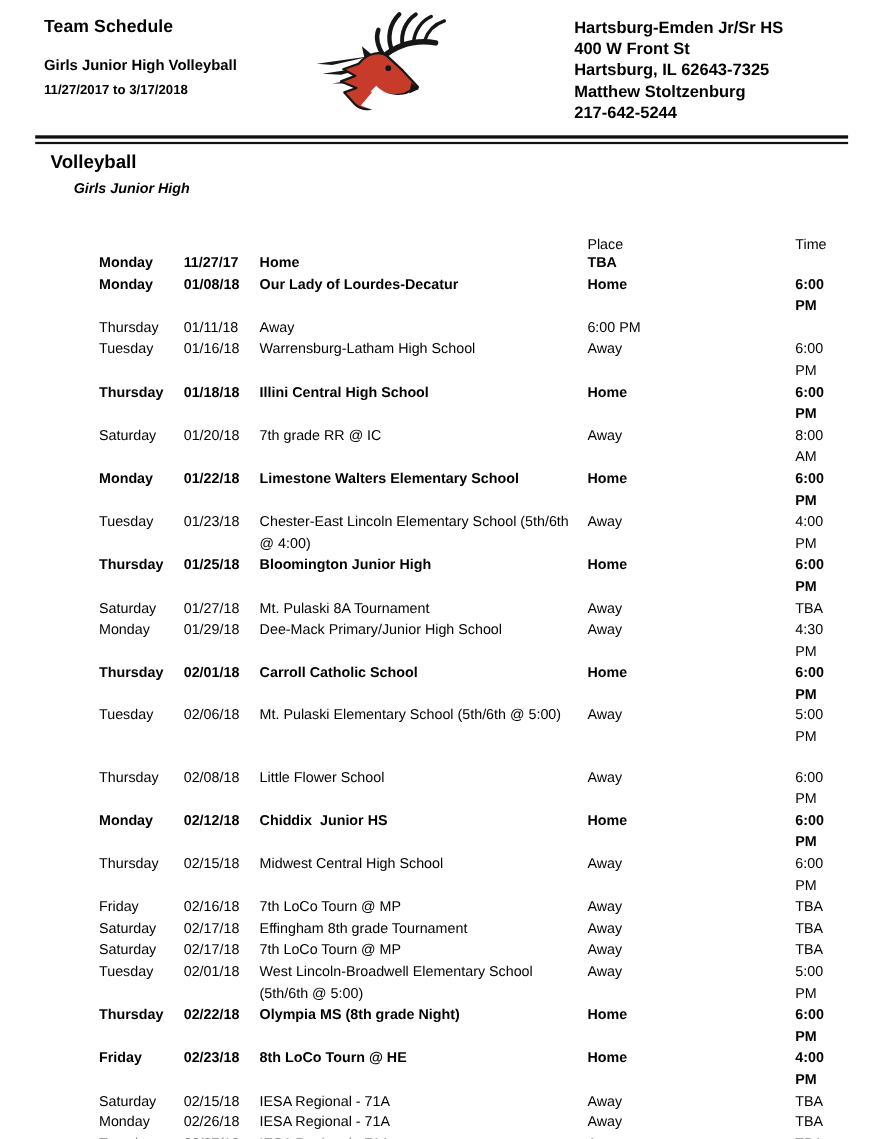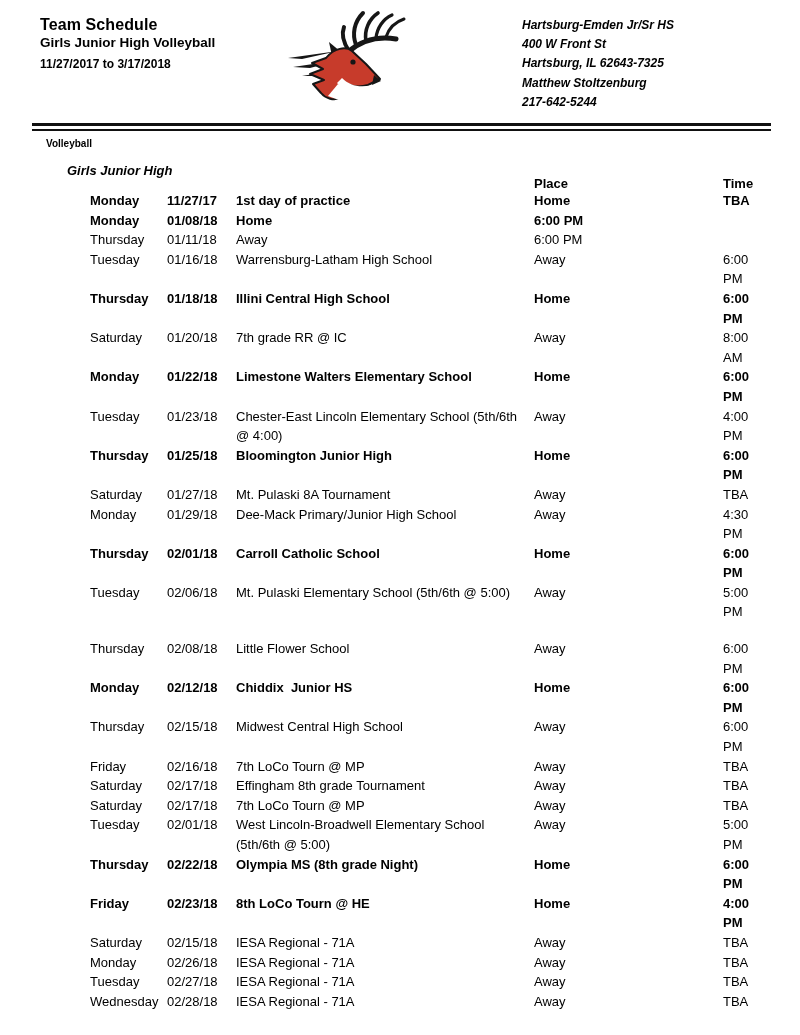--- a/index.html
+++ b/index.html
@@ -6,39 +6,39 @@
   body{
     width:800px;height:1035px;background:#ffffff;
     font-family:"Liberation Sans", sans-serif;color:#000;
     -webkit-font-smoothing:antialiased;
   }
   .page{position:relative;width:800px;height:1035px;overflow:hidden;background:#fff;}
 
   
   .hdr-left{position:absolute;left:40px;top:16px;}
   .hdr-title{font-size:16px;font-weight:bold;letter-spacing:.1px;}
-  .hdr-sub{font-size:13.5px;font-weight:bold;margin-top:1px;}
+  .hdr-sub{font-size:13.5px;font-weight:bold;margin-top:18px;}
   .hdr-dates{font-size:12px;font-weight:bold;margin-top:7px;}
-  .hdr-right{position:absolute;left:522px;top:16px;font-size:12px;font-weight:bold;line-height:19.2px;font-style:italic;}
+  .hdr-right{position:absolute;left:522px;top:16px;font-size:15px;font-weight:bold;line-height:19.2px;}
   .logo{position:absolute;left:286px;top:6px;width:124px;height:96px;}
 
   
   .rule{position:absolute;left:32px;top:123px;width:739px;height:3px;
         border-top:3px solid #111;border-bottom:2px solid #111;}
 
   
-  .section-title{position:absolute;left:46px;top:138px;font-size:10px;font-weight:bold;}
+  .section-title{position:absolute;left:46px;top:138px;font-size:17px;font-weight:bold;}
   .section-sub{position:absolute;left:67px;top:163px;font-size:13px;font-weight:bold;font-style:italic;}
 
   
   #schedule{position:absolute;left:90px;top:177px;width:680px;font-size:13px;}
   .srow{display:grid;grid-template-columns:77px 69px 298px 189px 1fr;line-height:19.6px;align-items:start;}
   .srow span{display:block;}
   .srow .event{padding-right:8px;white-space:pre-wrap;}
-  .srow.head{line-height:14px;font-weight:bold;}
+  .srow.head{line-height:14px;font-weight:normal;margin-top:38px;}
   .srow.bold{font-weight:bold;}
   .srow.gap{margin-top:17px;}
 </style>
 </head>
 <body>
 
 <div class="page">
 
   <div class="hdr-left">
     <div class="hdr-title">Team Schedule</div>
@@ -91,28 +91,28 @@
       <span></span>
       <span></span>
       <span></span>
       <span class="place">Place</span>
       <span class="time">Time</span>
     </div>
     <div id="rows">
     <div class="srow bold">
       <span class="day">Monday</span>
       <span class="date">11/27/17</span>
-      <span class="event">1st day of practice</span>
       <span class="place">Home</span>
       <span class="time">TBA</span>
     </div>
 
     <div class="srow bold">
       <span class="day">Monday</span>
       <span class="date">01/08/18</span>
+      <span class="event">Our Lady of Lourdes-Decatur</span>
       <span class="place">Home</span>
       <span class="time">6:00 PM</span>
     </div>
 
     <div class="srow">
       <span class="day">Thursday</span>
       <span class="date">01/11/18</span>
       <span class="place">Away</span>
       <span class="time">6:00 PM</span>
     </div>

